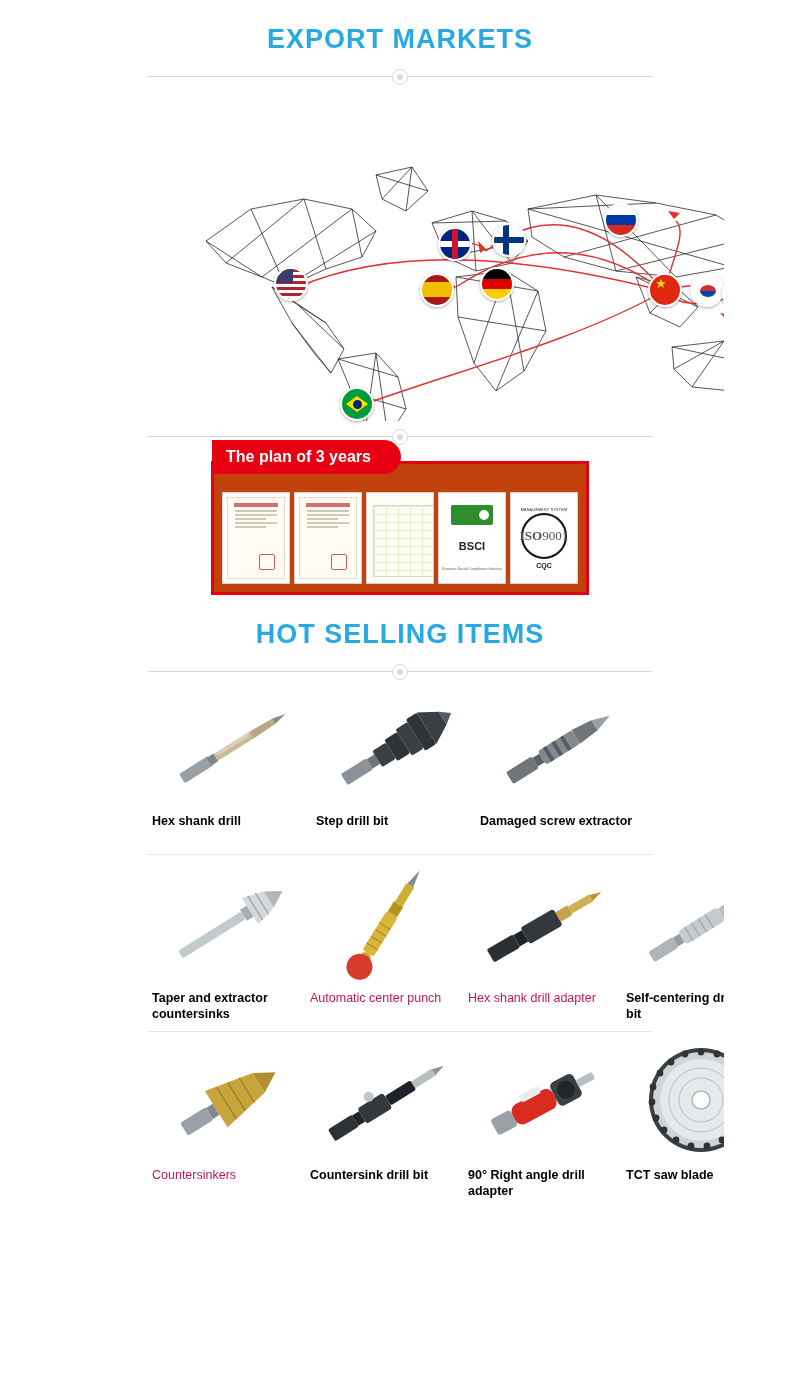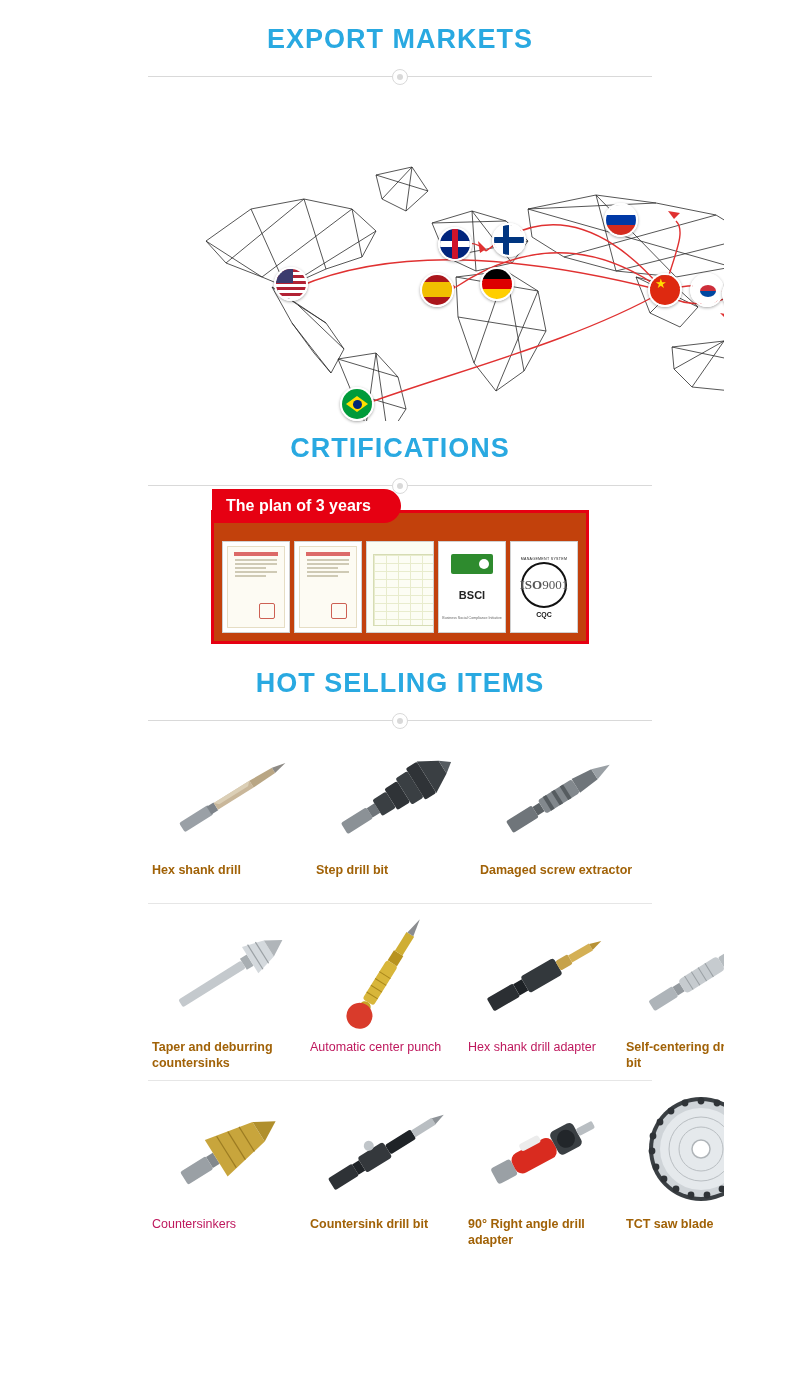--- a/index.html
+++ b/index.html
@@ -229,21 +229,21 @@
   .thumb {
     height: 120px;
     display: flex;
     align-items: center;
     justify-content: center;
     position: relative;
     margin-bottom: 6px;
   }
   .cap {
     font-size: 12.5px;
-    color: #a16207;
+    color: #000000;
     font-weight: bold;
     line-height: 1.25;
     min-height: 32px;
   }
   .cap.light { font-weight: normal; color: #be185d; }
   .row-sep {
     height: 1px;
     background: #e6e6e6;
     margin: 0 72px 10px 72px;
   }
@@ -336,21 +336,20 @@
         <span class="f-kr"></span>
       </div>
     <div class="flag" style="left:646px; top:186px;">
         <span class="f-jp"></span>
       </div>
     <div class="flag" style="left:264px; top:296px;">
         <span class="f-br"></span>
       </div>
   </div>
 
-  <h2 class="section-title">CRTIFICATIONS</h2>
   <div class="divider">
     <div class="line"></div>
     <div class="dot"></div>
   </div>
 
   <div class="cert-wrap">
     <div class="cert-banner">The plan of 3 years</div>
     <div class="cert-row">
 
       <div class="cert-item">
@@ -479,21 +478,21 @@
             <g transform="rotate(-32 75 55)">
               <rect x="20" y="51" width="74" height="9" rx="2" fill="#c4c9cd"></rect>
               <rect x="94" y="49" width="8" height="13" fill="#a8aeb2"></rect>
               <path d="M102 40 L124 46 L124 65 L102 71 Z" fill="#d4d9dd"></path>
               <path d="M124 46 L140 55.5 L124 65 Z" fill="#b0b5b9"></path>
               <line x1="108" y1="41" x2="108" y2="70" stroke="#9aa0a4" stroke-width="1.2"></line>
               <line x1="116" y1="43" x2="116" y2="68" stroke="#9aa0a4" stroke-width="1.2"></line>
             </g>
           </svg>
         </div>
-        <div class="cap">Taper and deburring countersinks</div>
+        <div class="cap">Taper and extractor countersinks</div>
       </div>
 
       <div class="cell">
         <div class="thumb">
           <svg width="150" height="110" viewBox="0 0 150 110">
             <g transform="rotate(-58 75 55)">
               <rect x="28" y="50" width="14" height="11" rx="5" fill="#c9a227"></rect>
               <rect x="42" y="49" width="46" height="13" rx="3" fill="#d8b63a"></rect>
               <rect x="88" y="50" width="12" height="11" fill="#b8931f"></rect>
               <rect x="100" y="51" width="22" height="9" fill="#cfae33"></rect>

